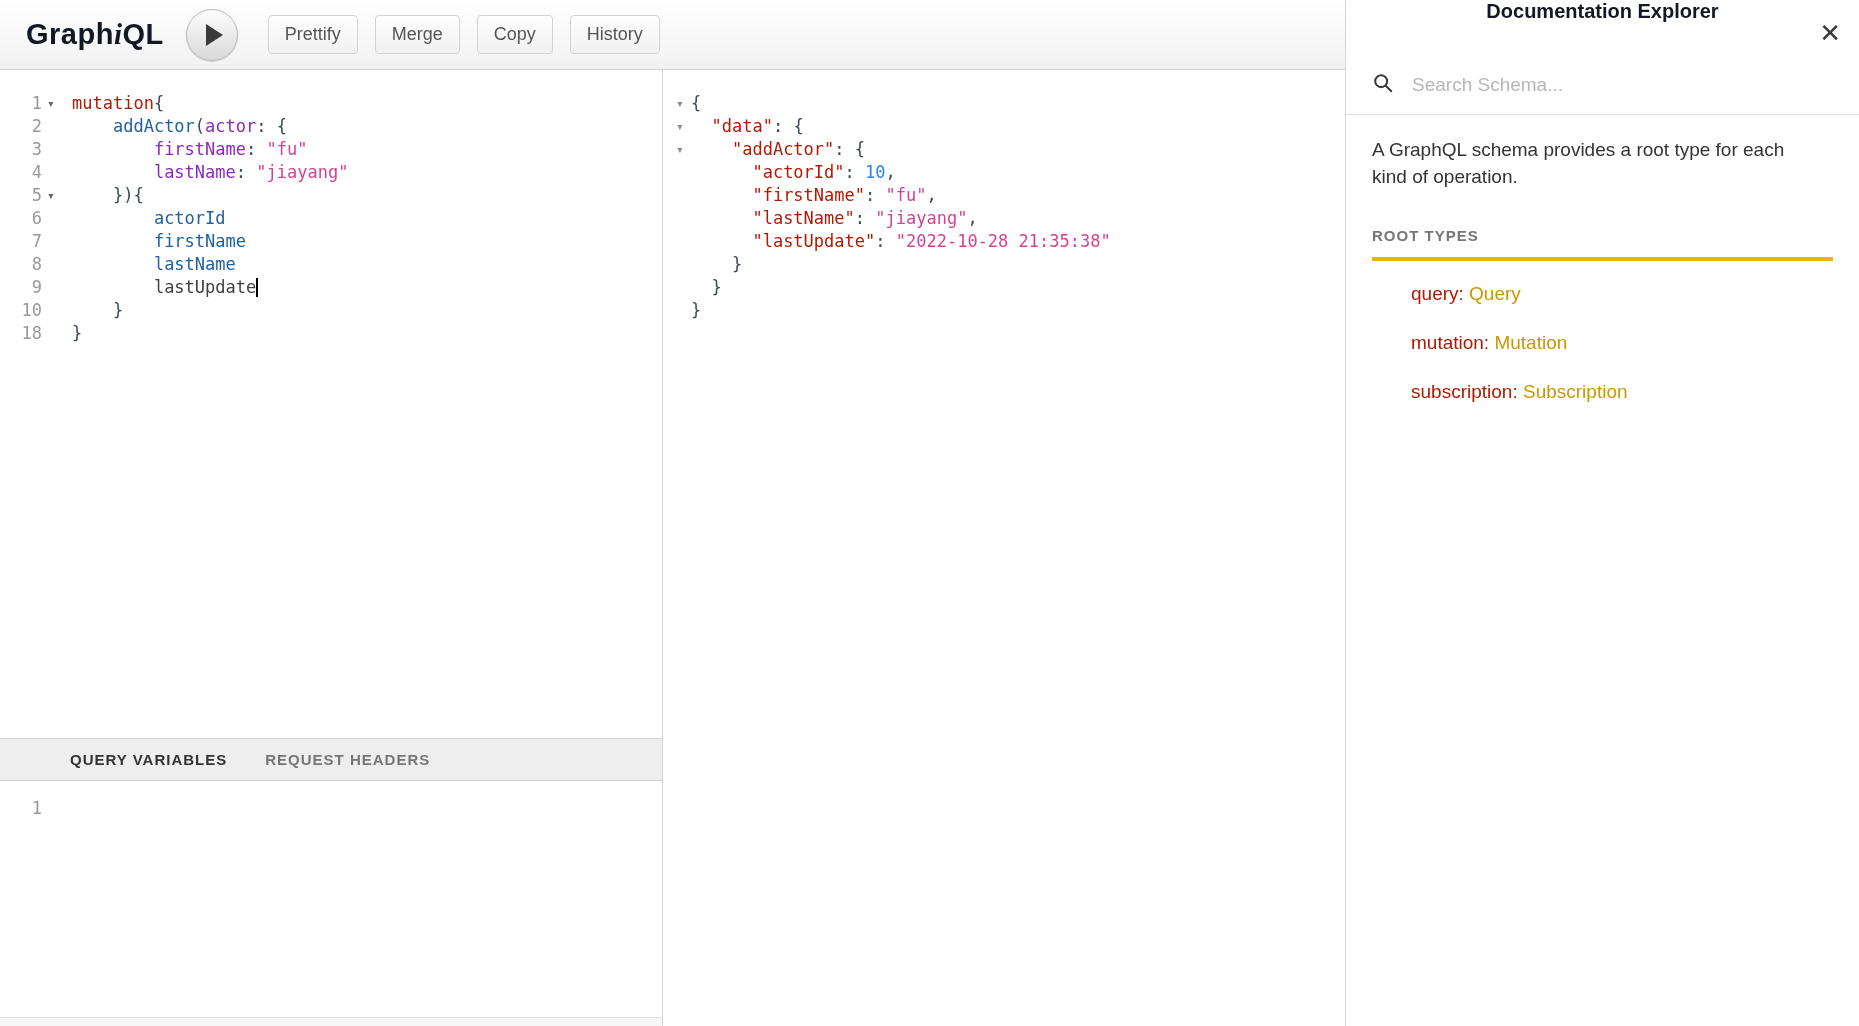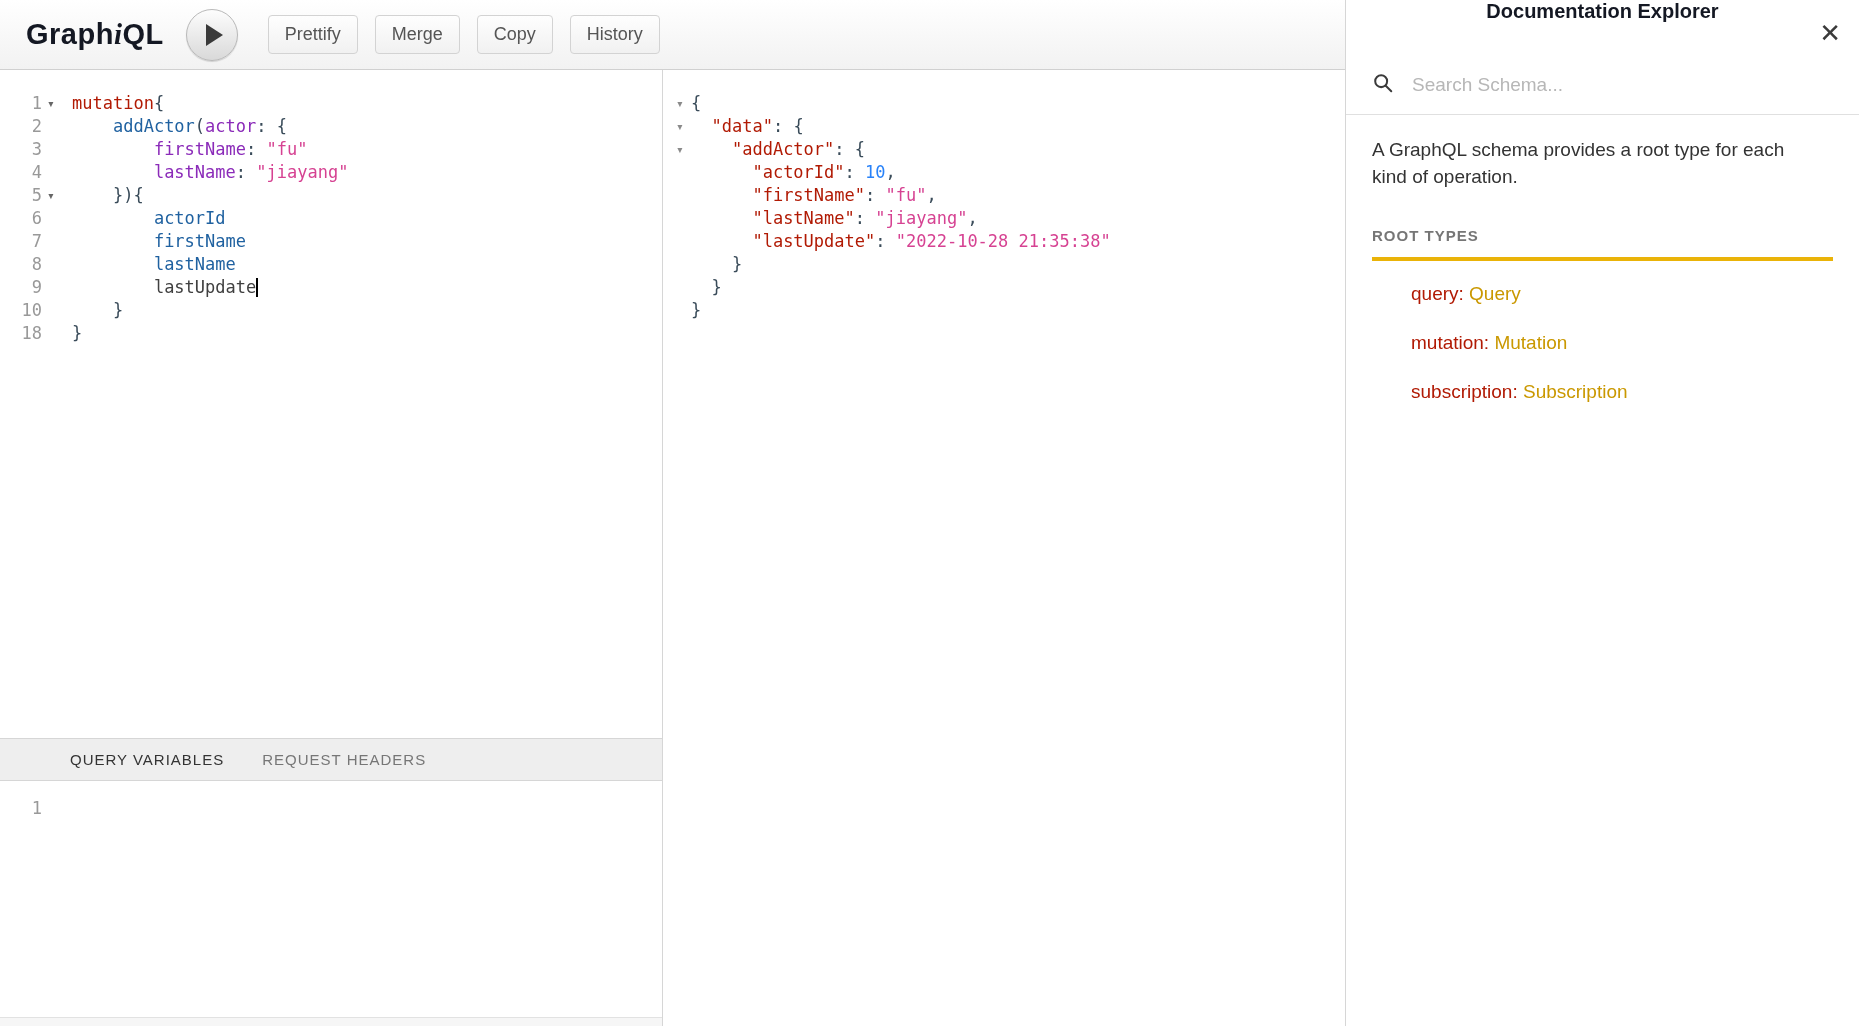--- a/index.html
+++ b/index.html
@@ -36,21 +36,21 @@
     vertical-align: text-bottom; animation: blink 1.06s steps(1) infinite; }
   @keyframes blink { 0%,49% {opacity:1;} 50%,100% {opacity:0;} }
 
   
   .editor-col { width: 663px; flex: none; display: flex; flex-direction: column;
     border-right: 1px solid #d6d6d6; position: relative; background: #fff; }
   .query-editor { height: 668px; flex: none; padding-top: 22px; overflow: hidden; }
   .vars-tabs { height: 43px; flex: none; background: #eeeeee;
     border-top: 1px solid #d6d6d6; border-bottom: 1px solid #d6d6d6;
     display: flex; align-items: center; padding-left: 70px; }
-  .vars-tab { font-size: 15px; font-weight: normal; letter-spacing: 1px; color: #767676;
+  .vars-tab { font-size: 15px; font-weight: bold; letter-spacing: 1px; color: #767676;
     margin-right: 38px; cursor: pointer; }
   .vars-tab.active { color: #333; }
   .vars-editor { flex: 1; padding-top: 16px; }
   .hscrollbar { position: absolute; left: 0; bottom: 0; width: 100%; height: 9px;
     background: #f6f6f6; border-top: 1px solid #e2e2e2; }
 
   
   .response-pane { flex: 1; min-width: 0; background: #fff; padding-top: 22px; padding-left: 8px; }
   .response-pane .fold { width: 18px; color: #8a8a8a; }
   .response-pane .code-text { padding-left: 2px; }

